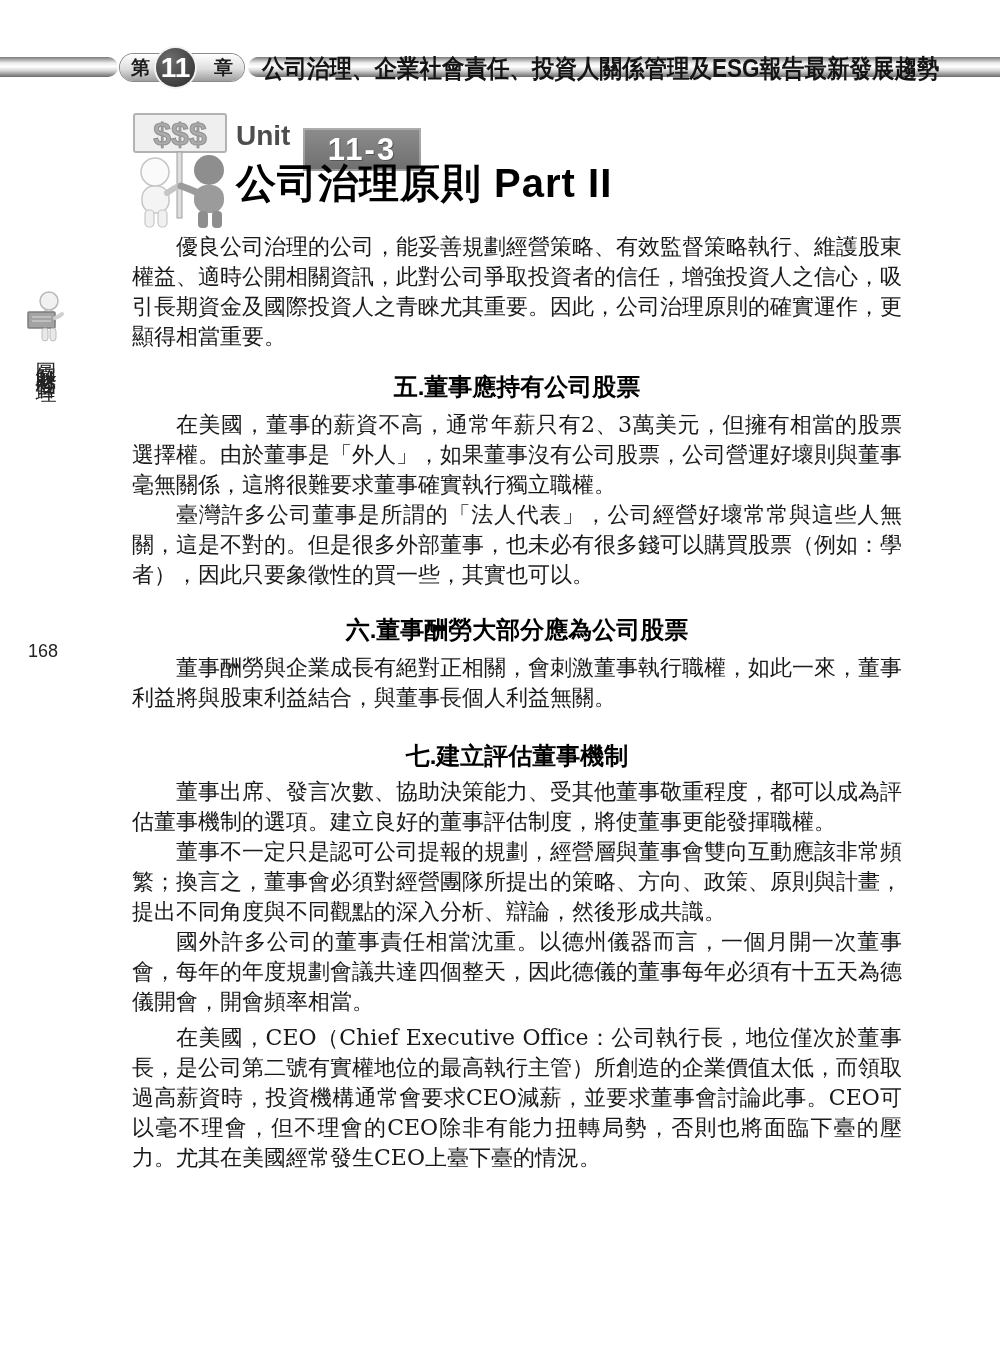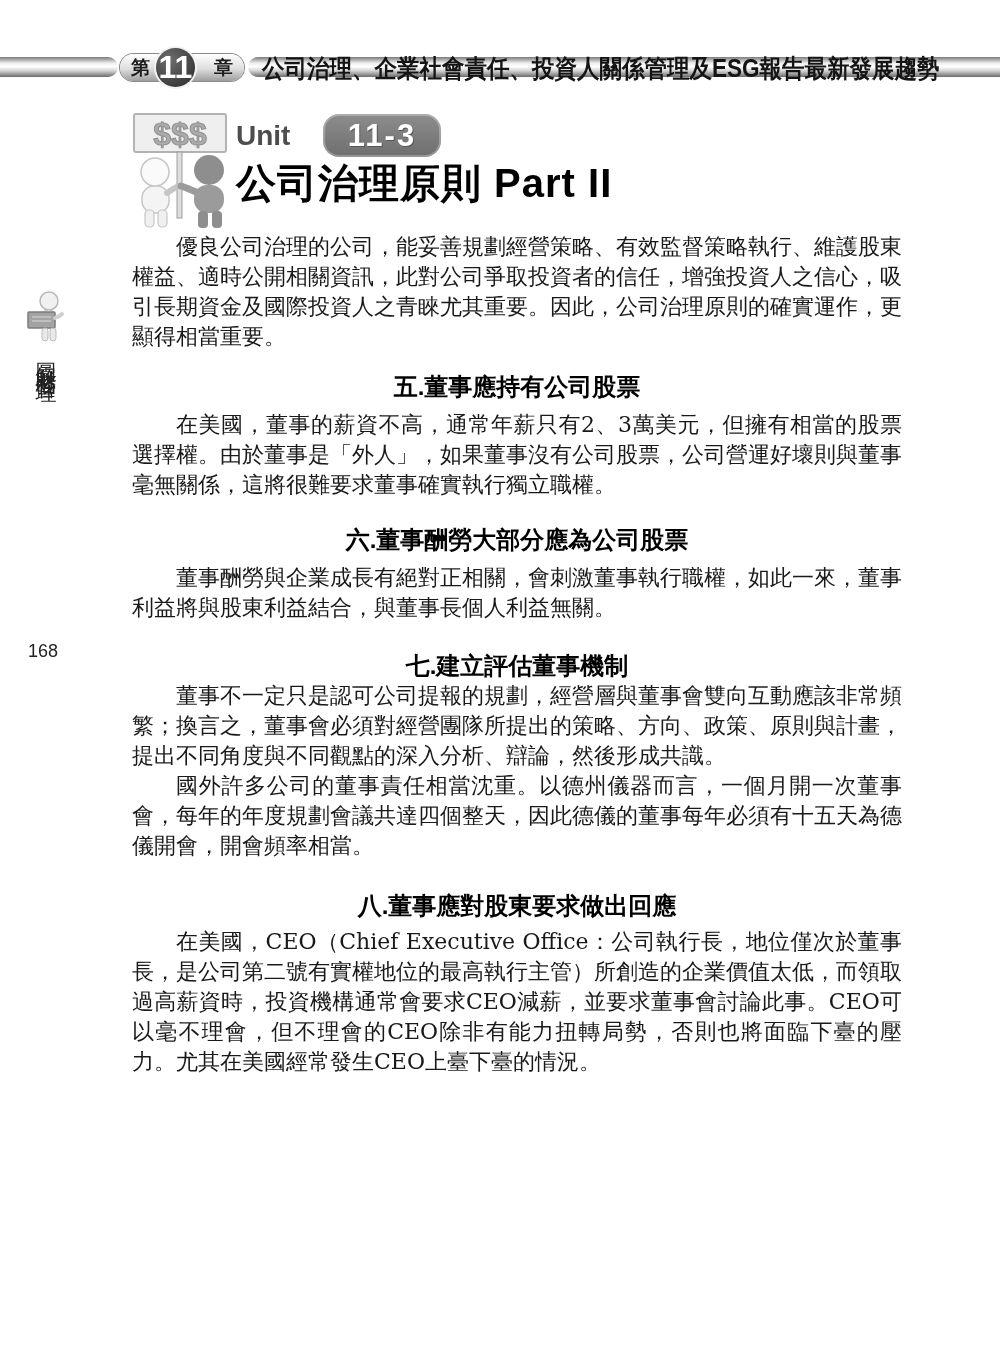--- a/index.html
+++ b/index.html
@@ -25,48 +25,47 @@
   }
   .hdr-capsule .zh {
     font-family:"Liberation Sans","DejaVu Sans",sans-serif;
     font-weight:700; font-size:19px; color:#1c1c1c;
   }
   .hdr-circle {
     position:absolute; left:156px; top:48px; width:39px; height:39px;
     border-radius:50%;
     background:radial-gradient(circle at 35% 30%,#6e6e6e,#3a3a3a 75%);
     color:#ffffff; font-family:"Liberation Sans","DejaVu Sans",sans-serif;
-    font-weight:700; font-size:32px;
+    font-weight:700; font-size:28px;
     display:flex; align-items:center; justify-content:center;
     box-shadow:0 0 0 2px #f2f2f2;
   }
   .hdr-title {
     position:absolute; left:262px; top:52px; white-space:nowrap;
     font-family:"Liberation Sans","DejaVu Sans",sans-serif;
     font-weight:700; font-size:25px; color:#141414;
     transform:scaleX(0.90); transform-origin:left center;
   }
 
   
   .unit-icon { position:absolute; left:124px; top:108px; }
   .unit-label {
     position:absolute; left:236px; top:120px;
     font-family:"Liberation Sans","DejaVu Sans",sans-serif;
     font-weight:700; font-size:28px; color:#4d4d4d;
   }
   .unit-badge {
-    position:absolute; left:303px; top:114px; width:118px; height:43px;
-    border-radius:16px;
+    position:absolute; left:303px; top:128px; width:118px; height:43px;
+    border-radius:0;
     background:linear-gradient(180deg,#8d8d8d,#6e6e6e);
     box-shadow:inset 0 0 0 2px rgba(255,255,255,0.28);
     color:#ffffff; font-family:"Liberation Sans","DejaVu Sans",sans-serif;
     font-weight:700; font-size:31px; letter-spacing:2px;
     display:flex; align-items:center; justify-content:center;
     text-shadow:1px 1px 0 #555;
-    margin-left:20px;
   }
   .unit-title {
     position:absolute; left:236px; top:156px; white-space:nowrap;
     font-family:Liberation Sans, sans-serif;
     font-weight:700; font-size:40px; color:#000000; letter-spacing:1px;
   }
 
   
   .content {
     position:absolute; left:115px; top:232px; width:770px;
@@ -129,29 +128,30 @@
 </div>
 <div class="unit-label">Unit</div>
 <div class="unit-badge">11-3</div>
 <div class="unit-title">公司治理原則 Part II</div>
 
 <div class="content">
   <p>優良公司治理的公司，能妥善規劃經營策略、有效監督策略執行、維護股東權益、適時公開相關資訊，此對公司爭取投資者的信任，增強投資人之信心，吸引長期資金及國際投資人之青睞尤其重要。因此，公司治理原則的確實運作，更顯得相當重要。</p>
 
   <h2 class="sec-heading mt20">五.董事應持有公司股票</h2>
   <p class="pt8">在美國，董事的薪資不高，通常年薪只有2、3萬美元，但擁有相當的股票選擇權。由於董事是「外人」，如果董事沒有公司股票，公司營運好壞則與董事毫無關係，這將很難要求董事確實執行獨立職權。</p>
+  <p>臺灣許多公司董事是所謂的「法人代表」，公司經營好壞常常與這些人無關，這是不對的。但是很多外部董事，也未必有很多錢可以購買股票（例如：學者），因此只要象徵性的買一些，其實也可以。</p>
 
   <h2 class="sec-heading mt25">六.董事酬勞大部分應為公司股票</h2>
   <p class="pt8">董事酬勞與企業成長有絕對正相關，會刺激董事執行職權，如此一來，董事利益將與股東利益結合，與董事長個人利益無關。</p>
 
   <h2 class="sec-heading mt28">七.建立評估董事機制</h2>
+  <p class="pt6">董事出席、發言次數、協助決策能力、受其他董事敬重程度，都可以成為評估董事機制的選項。建立良好的董事評估制度，將使董事更能發揮職權。</p>
   <p>董事不一定只是認可公司提報的規劃，經營層與董事會雙向互動應該非常頻繁；換言之，董事會必須對經營團隊所提出的策略、方向、政策、原則與計畫，提出不同角度與不同觀點的深入分析、辯論，然後形成共識。</p>
   <p>國外許多公司的董事責任相當沈重。以德州儀器而言，一個月開一次董事會，每年的年度規劃會議共達四個整天，因此德儀的董事每年必須有十五天為德儀開會，開會頻率相當。</p>
 
-  <h2 class="sec-heading mt30">八.董事應對股東要求做出回應</h2>
   <p class="pt6">在美國，CEO（Chief Executive Office：公司執行長，地位僅次於董事長，是公司第二號有實權地位的最高執行主管）所創造的企業價值太低，而領取過高薪資時，投資機構通常會要求CEO減薪，並要求董事會討論此事。CEO可以毫不理會，但不理會的CEO除非有能力扭轉局勢，否則也將面臨下臺的壓力。尤其在美國經常發生CEO上臺下臺的情況。</p>
 </div>
 
 <div class="side-icon">
   <svg width="50" height="56" viewBox="0 0 50 56" xmlns="http://www.w3.org/2000/svg">
     <circle cx="27" cy="11" r="9" fill="#f1f1f1" stroke="#b8b8b8" stroke-width="1.5"></circle>
     <rect x="20" y="20" width="13" height="18" rx="6" fill="#ededed" stroke="#bdbdbd" stroke-width="1.2"></rect>
     <rect x="6" y="22" width="27" height="16" rx="1" fill="#a3a3a3" stroke="#7d7d7d" stroke-width="1.5"></rect>
     <line x1="10" y1="27" x2="29" y2="27" stroke="#c9c9c9" stroke-width="1.5"></line>
     <line x1="10" y1="31" x2="29" y2="31" stroke="#c9c9c9" stroke-width="1.5"></line>

